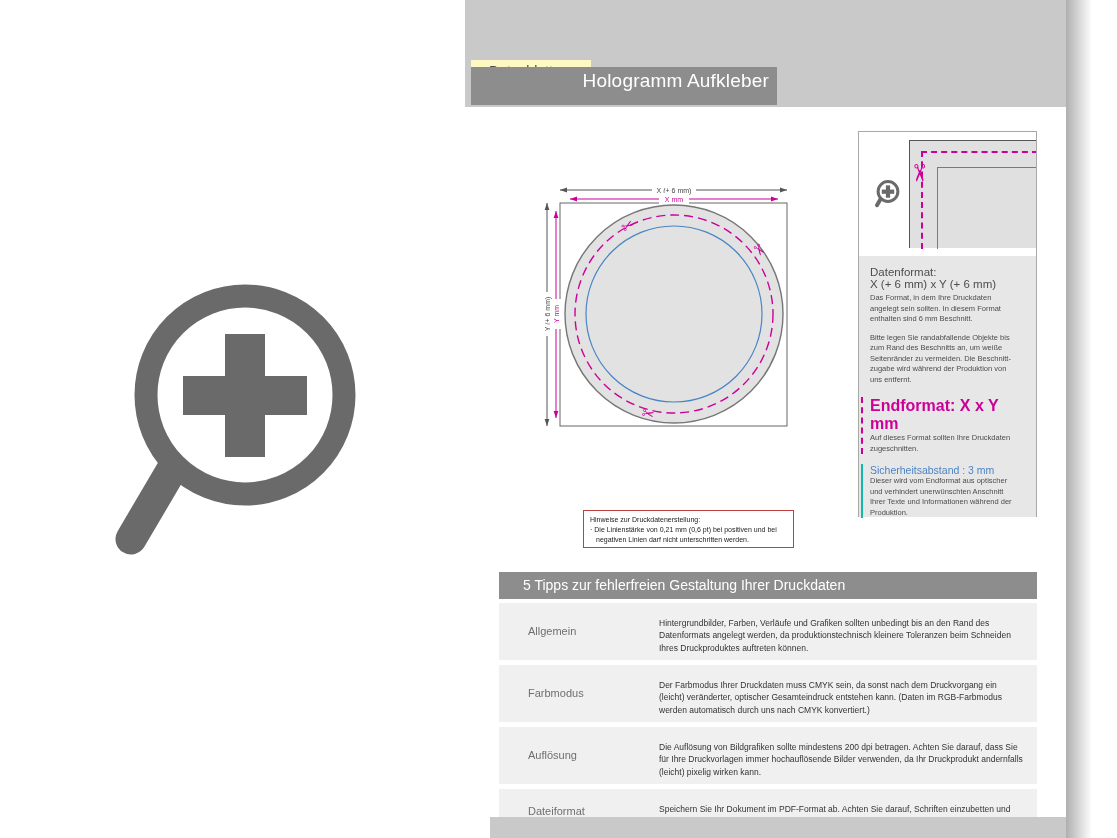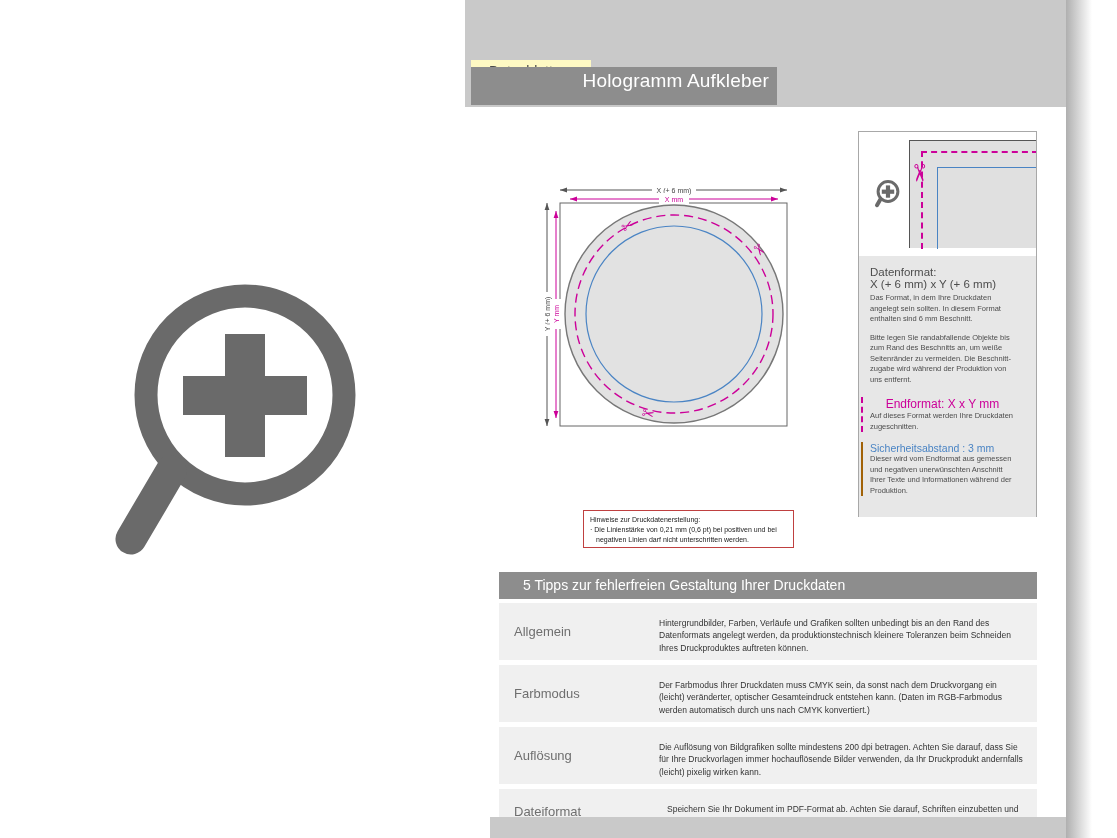--- a/index.html
+++ b/index.html
@@ -43,33 +43,33 @@
   .safe-h { position:absolute; left:27px; top:26px; width:101px; height:0; border-top:1.5px solid #4a84c4; }
   .sample-scissors { position:absolute; left:-1px; top:18px; font-size:24px; color:#cc0099;
                      transform:rotate(90deg); }
   .mini-zoom { position:absolute; left:14px; top:48px; }
   .infotext { position:absolute; left:0; top:124px; width:100%; height:261px; background:#e7e7e7;
               padding:10px 21px 0 11px; color:#4d4d4d; }
   .infotext h3 { font-size:11.5px; font-weight:400; color:#4d4d4d; }
   .infotext .val { font-size:11.5px; margin-bottom:3px; }
   .infotext p { font-size:7.5px; line-height:1.4; margin-bottom:8px; }
   .blockE { border-left:2px dashed #cc0099; padding-left:7px; margin:12px 0 10px -9px; }
-  .blockE h4 { color:#cc0099; font-size:12px; font-weight:400;text-align:center; }
+  .blockE h4 { color:#cc0099; font-size:16px; font-weight:700; }
   .blockE p, .blockS p { margin-bottom:0; }
-  .blockS { border-left:2px solid #a16207; padding-left:7px; margin-left:-9px; }
+  .blockS { border-left:2px solid #14b8a6; padding-left:7px; margin-left:-9px; }
   .blockS h4 { color:#4a84c4; font-size:10.5px; font-weight:400; }
 
   
   .tipsbar { position:absolute; left:499px; top:572px; width:538px; height:27px; background:#8d8d8d;
              color:#fff; font-size:14px; line-height:27px; padding-left:24px; }
   .tips { position:absolute; left:499px; top:603px; width:538px; }
   .trow { display:flex; background:#f0f0f0; margin-bottom:5px; align-items:center; }
-  .trow .lbl { width:160px; flex:0 0 160px; padding-left:15px; font-size:13px; color:#6f6f6f; }
+  .trow .lbl { width:160px; flex:0 0 160px; padding-left:29px; font-size:11px; color:#6f6f6f; }
   .trow .txt { flex:1; font-size:8.5px; line-height:1.45; color:#333; padding:14px 14px 6px 0; }
-  .h40 { min-height:40px; } .h31 { min-height:31px;gap:8px; }
+  .h40 { min-height:40px; } .h31 { min-height:31px; }
 
   
   .bigzoom { position:absolute; left:95px; top:280px; cursor:pointer; }
 </style>
 </head>
 <body>
 
 <div id="stage">
 
   <svg class="bigzoom" width="270" height="290" viewBox="0 0 270 290">
@@ -150,25 +150,25 @@
         <line x1="76" y1="191" x2="40" y2="252" stroke="#6a6a6a" stroke-width="40" stroke-linecap="round"></line>
       </svg>
     </div>
     <div class="infotext">
       <h3>Datenformat:</h3>
       <div class="val">X (+ 6 mm) x Y (+ 6 mm)</div>
       <p>Das Format, in dem Ihre Druckdaten angelegt sein sollten. In diesem Format enthalten sind 6 mm Beschnitt.</p>
       <p>Bitte legen Sie randabfallende Objekte bis zum Rand des Beschnitts an, um weiße Seitenränder zu vermeiden. Die Beschnitt­zugabe wird während der Produktion von uns entfernt.</p>
       <div class="blockE">
         <h4>Endformat: X x Y mm</h4>
-        <p>Auf dieses Format werden Ihre Druckdaten zugeschnitten.</p>
+        <p>Auf dieses Format sollten Ihre Druckdaten zugeschnitten.</p>
       </div>
       <div class="blockS">
         <h4>Sicherheitsabstand : 3 mm</h4>
-        <p>Dieser wird vom Endformat aus gemessen und negativen unerwünschten Anschnitt Ihrer Texte und Informationen während der Produktion.</p>
+        <p>Dieser wird vom Endformat aus optischer und verhindert unerwünschten Anschnitt Ihrer Texte und Informationen während der Produktion.</p>
       </div>
     </div>
   </div>
 
   <div class="tipsbar">
     <span>5 Tipps zur fehlerfreien Gestaltung Ihrer Druckdaten</span>
   </div>
 
   <div class="tips">
     <div class="trow h40">

